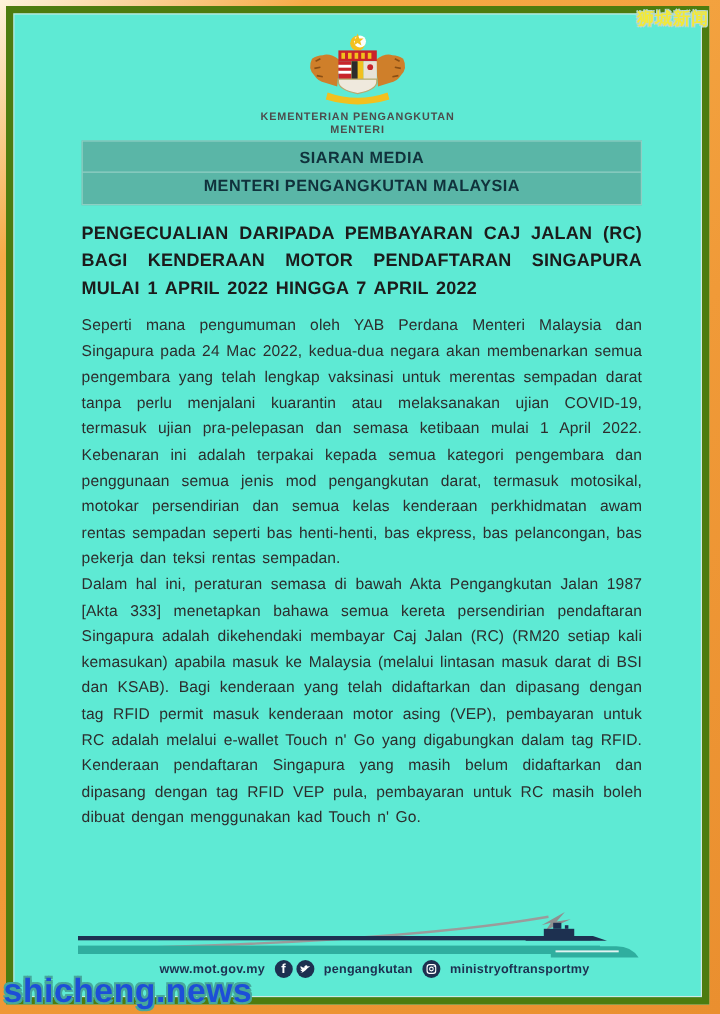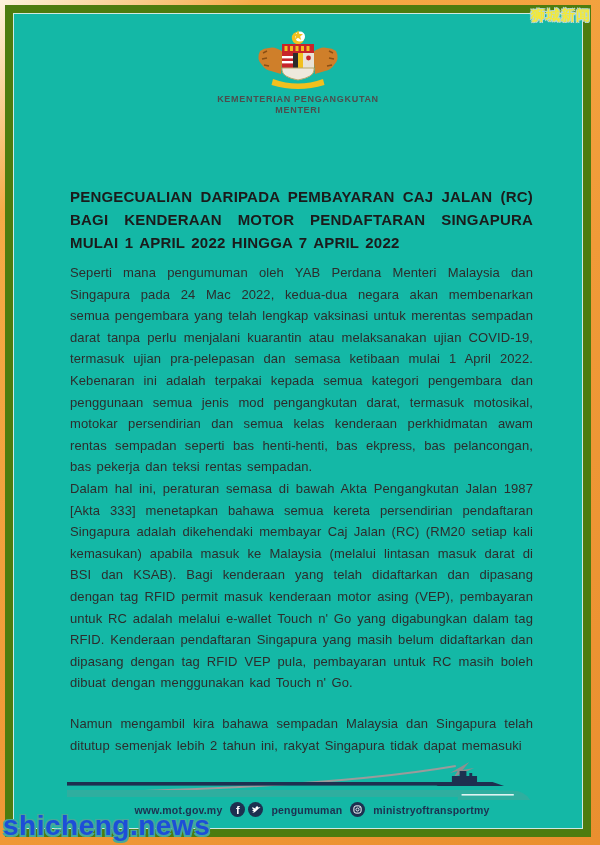--- a/index.html
+++ b/index.html
@@ -3,21 +3,21 @@
 <meta charset="utf-8">
 <style>
   html,body{margin:0;padding:0;}
   body{
     width:600px;height:845px;position:relative;overflow:hidden;
     font-family:"Liberation Sans", sans-serif;
     background:linear-gradient(140deg,#fdf3dd 0%,#f6ab47 16%,#f09a38 55%,#ea8f2f 100%);
   }
   .doc{
     position:absolute;left:5px;top:5px;right:9px;bottom:8px;
-    background:#14b8a6;border:8px solid #4d7c0f;
+    background:#5eead4;border:6px solid #4d7c0f;
     box-shadow:inset 0 0 0 1px #cfe9e3;
   }
   .crest{position:absolute;top:16px;left:50%;transform:translateX(-50%);}
   .ministry{
     position:absolute;top:81px;left:0;right:0;text-align:center;
     font-size:9px;font-weight:bold;color:#4d4d4d;letter-spacing:.7px;line-height:11px;
   }
   .banner{
     position:absolute;top:106px;left:57px;right:50px;
     background:#5ab6a7;border:1px solid #8ecfc3;
@@ -102,26 +102,29 @@
 
       <path d="M22,50 q25,9 50,0 l1.5,6 q-26.5,8 -53,0 z" fill="#f2c01e"></path>
     </svg>
   </div>
 
   <div class="ministry">
     <div>KEMENTERIAN PENGANGKUTAN</div>
     <div>MENTERI</div>
   </div>
 
+  <div class="banner">
+    <span class="bl1">SIARAN MEDIA</span>
+    <span class="bl2">MENTERI PENGANGKUTAN MALAYSIA</span>
+  </div>
 
   <div class="title">PENGECUALIAN DARIPADA PEMBAYARAN CAJ JALAN (RC) BAGI KENDERAAN MOTOR PENDAFTARAN SINGAPURA MULAI 1 APRIL 2022 HINGGA 7 APRIL 2022</div>
 
   <p class="para p1">Seperti mana pengumuman oleh YAB Perdana Menteri Malaysia dan Singapura pada 24 Mac 2022, kedua-dua negara akan membenarkan semua pengembara yang telah lengkap vaksinasi untuk merentas sempadan darat tanpa perlu menjalani kuarantin atau melaksanakan ujian COVID-19, termasuk ujian pra-pelepasan dan semasa ketibaan mulai 1 April 2022. Kebenaran ini adalah terpakai kepada semua kategori pengembara dan penggunaan semua jenis mod pengangkutan darat, termasuk motosikal, motokar persendirian dan semua kelas kenderaan perkhidmatan awam rentas sempadan seperti bas henti-henti, bas ekpress, bas pelancongan, bas pekerja dan teksi rentas sempadan.</p>
   <p class="para p2">Dalam hal ini, peraturan semasa di bawah Akta Pengangkutan Jalan 1987 [Akta 333] menetapkan bahawa semua kereta persendirian pendaftaran Singapura adalah dikehendaki membayar Caj Jalan (RC) (RM20 setiap kali kemasukan) apabila masuk ke Malaysia (melalui lintasan masuk darat di BSI dan KSAB). Bagi kenderaan yang telah didaftarkan dan dipasang dengan tag RFID permit masuk kenderaan motor asing (VEP), pembayaran untuk RC adalah melalui e-wallet Touch n' Go yang digabungkan dalam tag RFID. Kenderaan pendaftaran Singapura yang masih belum didaftarkan dan dipasang dengan tag RFID VEP pula, pembayaran untuk RC masih boleh dibuat dengan menggunakan kad Touch n' Go.</p>
-  <p class="para p3">Namun mengambil kira bahawa sempadan Malaysia dan Singapura telah ditutup semenjak lebih 2 tahun ini, rakyat Singapura tidak dapat memasuki</p>
 
   <div class="wave">
     <svg viewBox="0 0 486 44" preserveAspectRatio="none">
 
       <path d="M2,33 C150,30 300,23 402,6" stroke="#9b9b9b" stroke-width="2" fill="none"></path>
 
       <path d="M396,13 L416,2 L409,10 L421,8 L400,17 L404,11 Z" fill="#8f8f8f"></path>
 
       <rect x="0" y="22" width="438" height="3.6" fill="#1d3050"></rect>
 
@@ -144,21 +147,21 @@
   <div class="finfo">
     <span>www.mot.gov.my</span>
     <span class="icons-pair">
       <span class="soc fb">f</span>
       <span class="soc">
         <svg width="10" height="9" viewBox="0 0 12 10">
           <path d="M1,9 Q4.5,9 6.5,6.6 Q9.5,3 11.5,2.6 Q10,1.9 8.8,2.5 Q8.2,0.8 6.6,1.4 Q5,2 5.6,3.8 Q3.4,3.6 1.8,1.9 Q1,4.3 3.2,5.4 Q2.4,5.8 1.4,5.5 Q1.8,7.2 3.6,7.4 Q2.6,8.4 1,9 Z" fill="#ffffff"></path>
         </svg>
       </span>
     </span>
-    <span>pengumuman</span>
+    <span>pengangkutan</span>
     <span class="soc">
       <svg width="9" height="9" viewBox="0 0 10 10">
         <rect x="1" y="1" width="8" height="8" rx="2.4" fill="none" stroke="#ffffff" stroke-width="1.1"></rect>
         <circle cx="5" cy="5" r="1.7" fill="none" stroke="#ffffff" stroke-width="1"></circle>
         <circle cx="7.6" cy="2.5" r="0.6" fill="#ffffff"></circle>
       </svg>
     </span>
     <span>ministryoftransportmy</span>
   </div>
 

